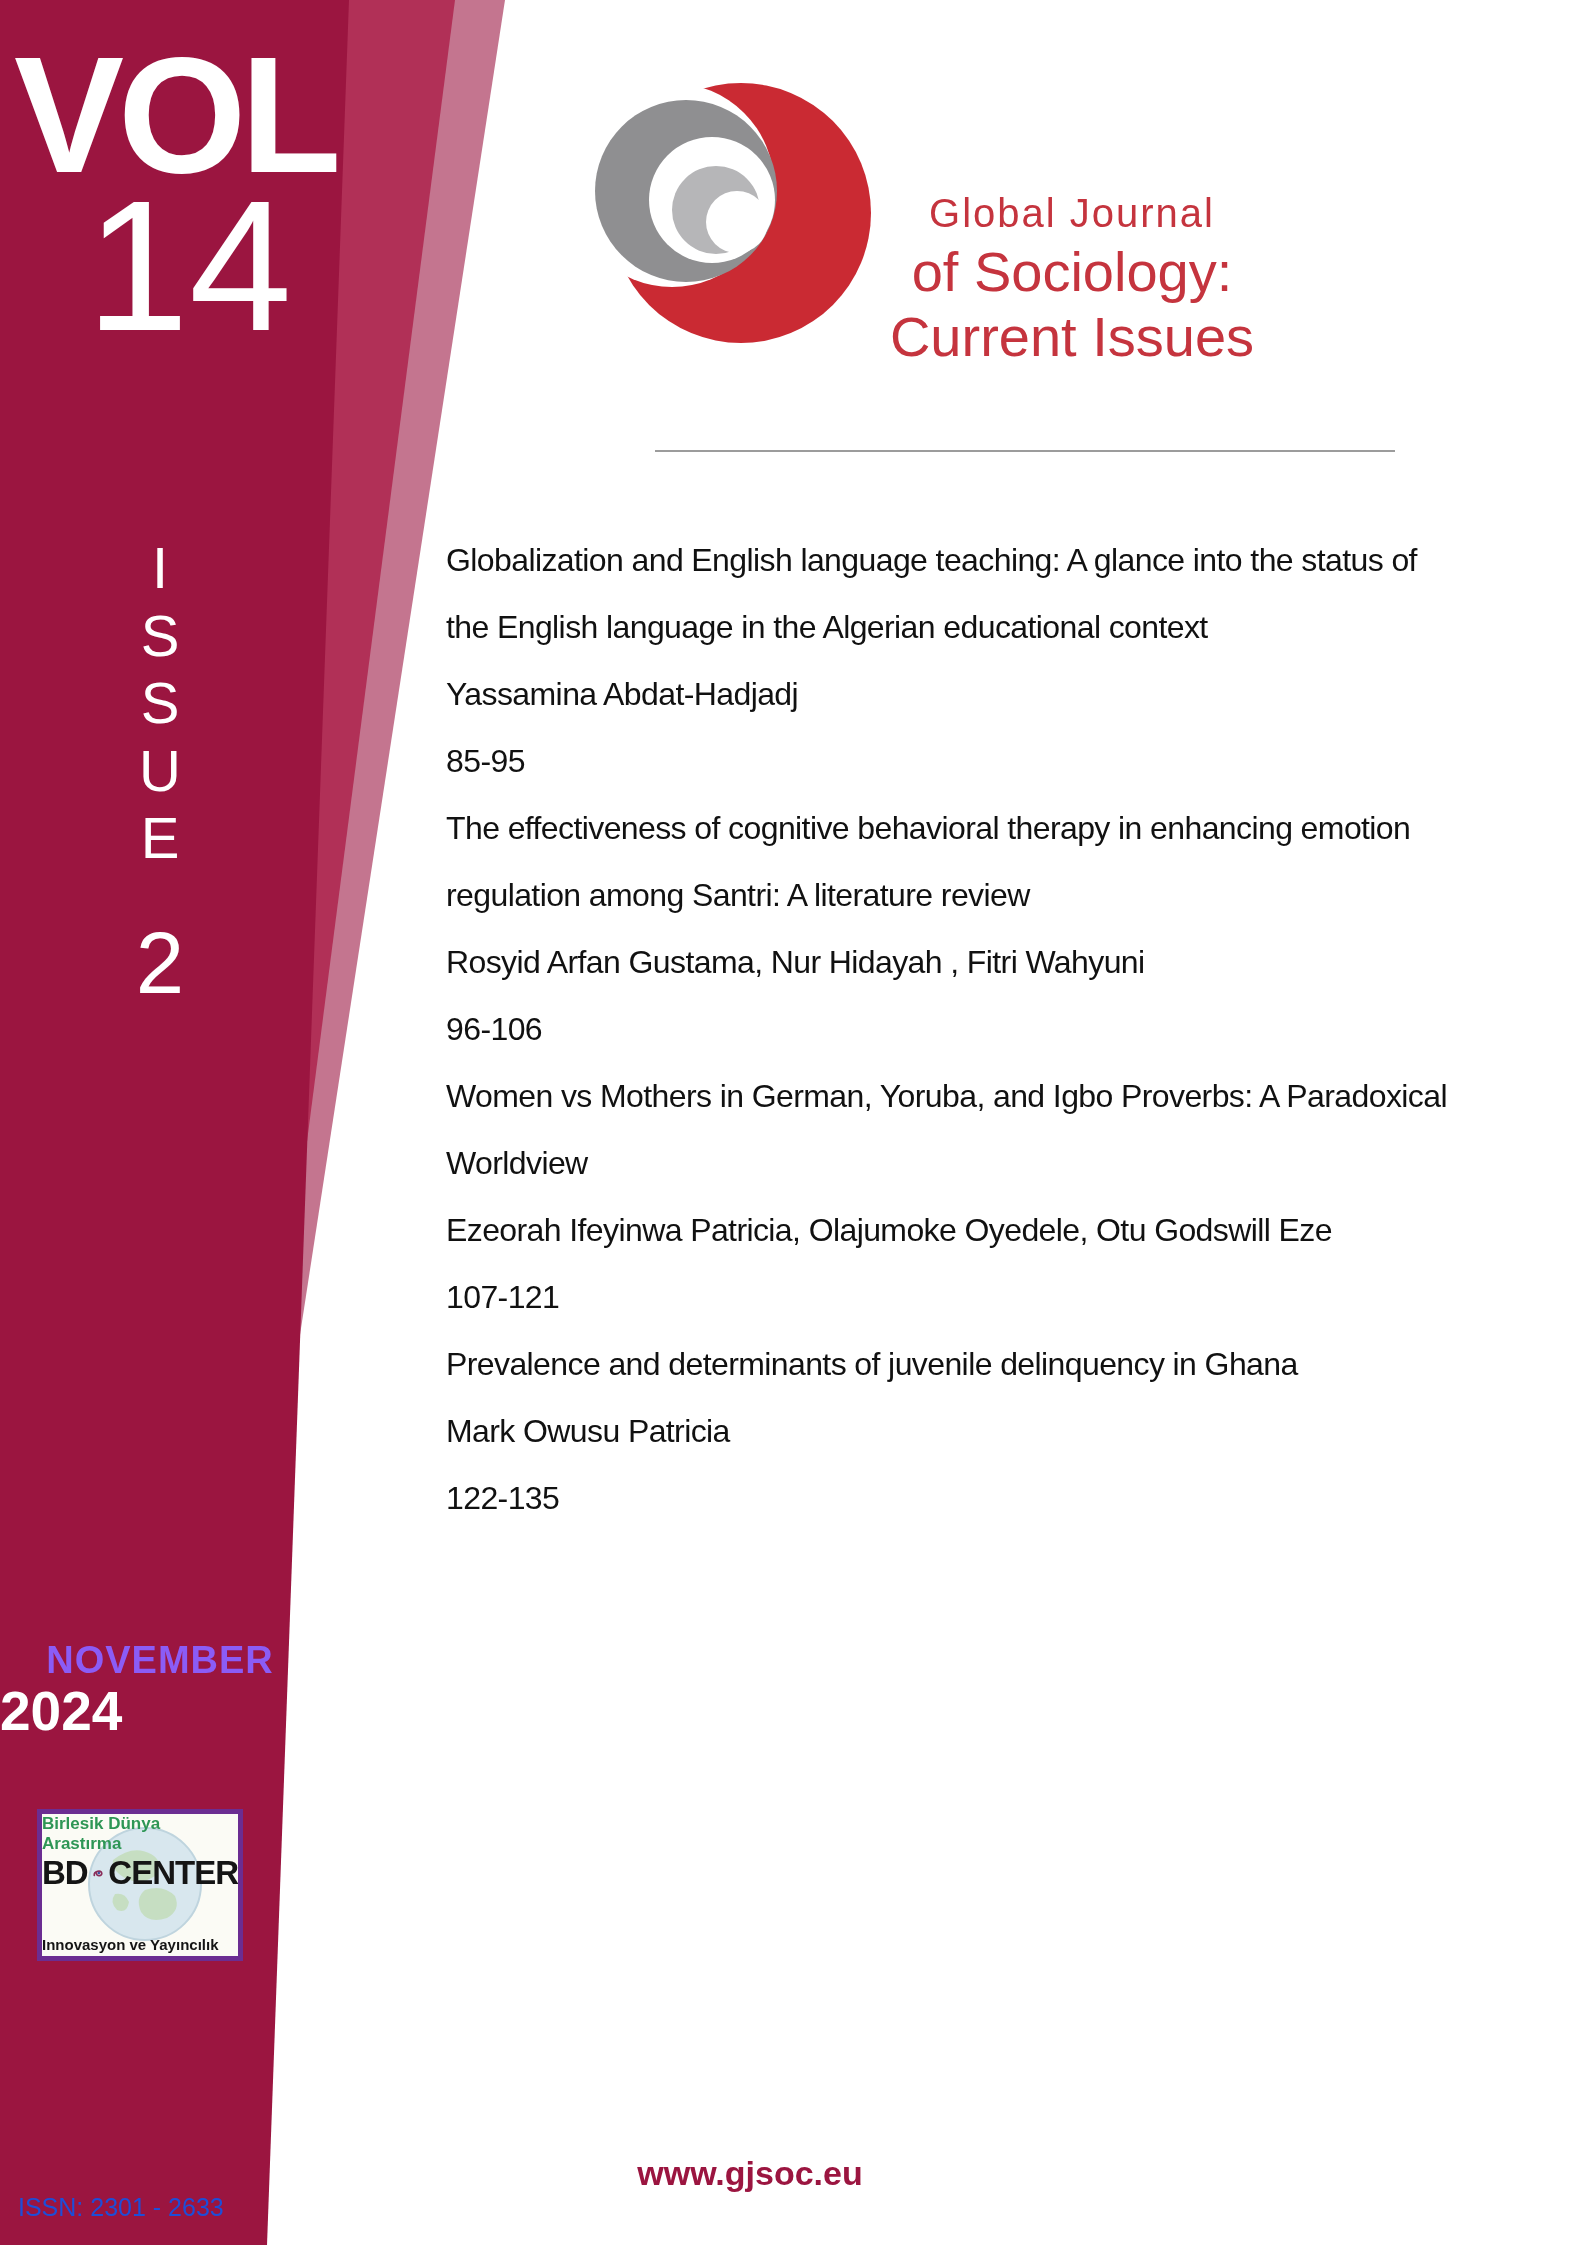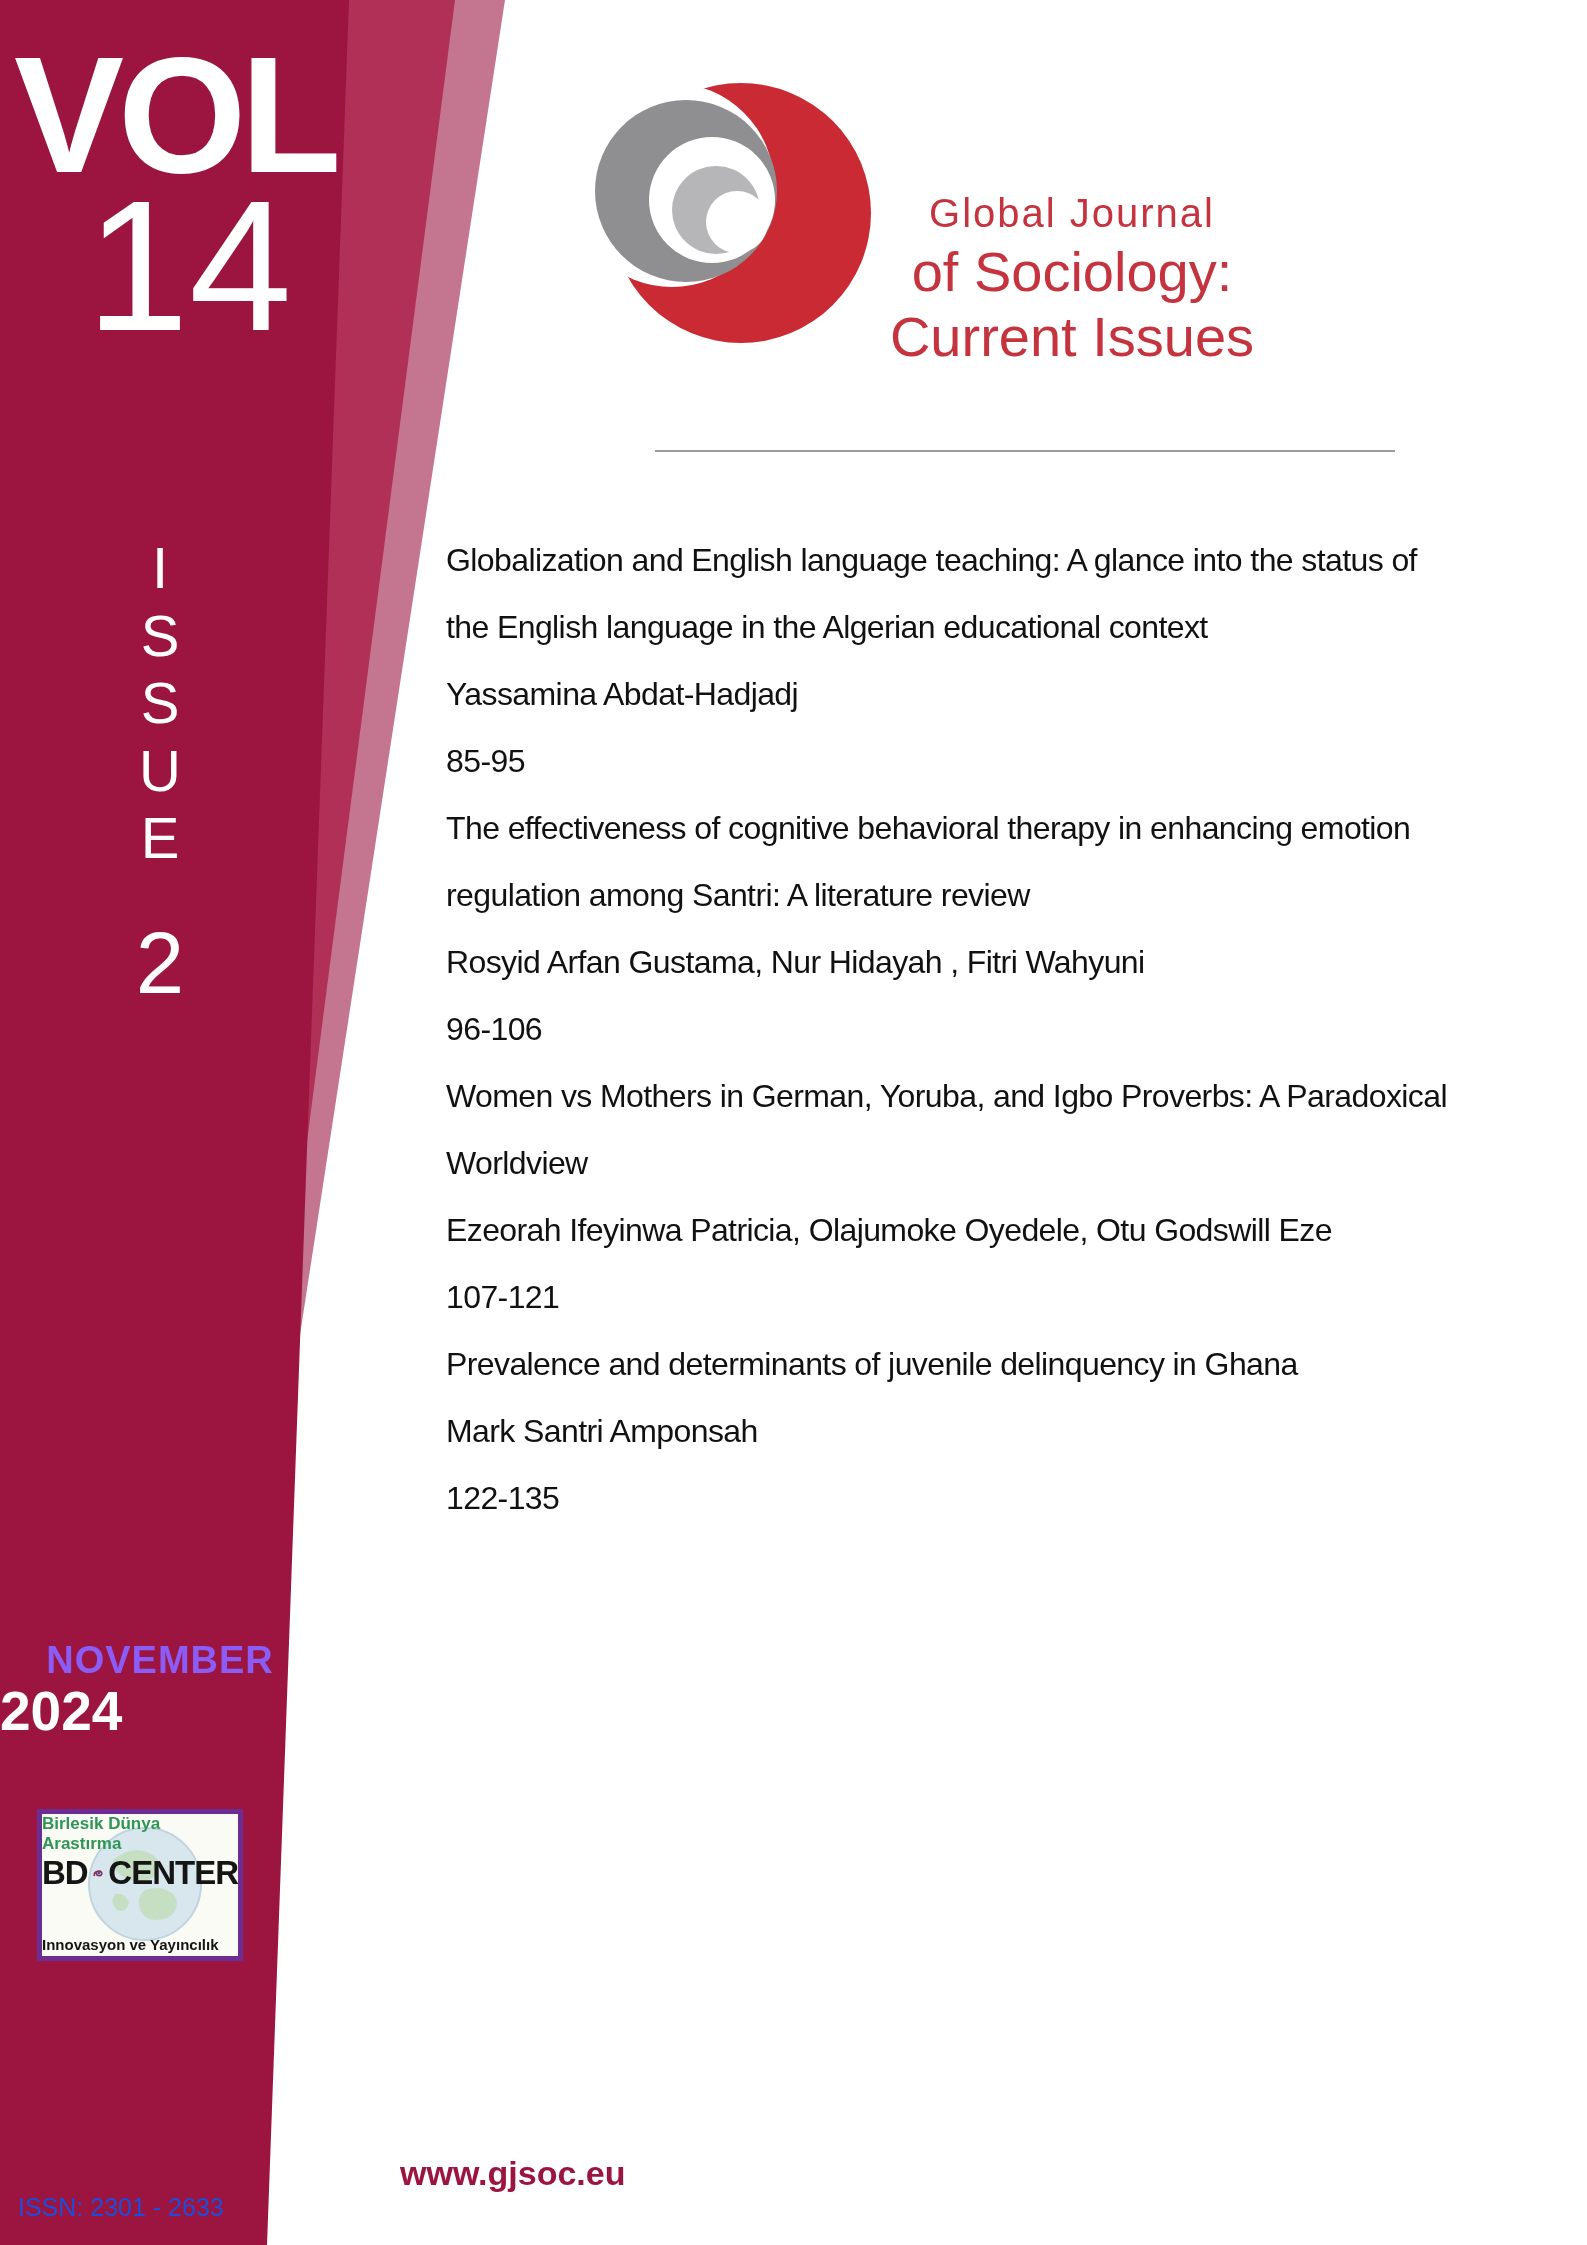--- a/index.html
+++ b/index.html
@@ -40,21 +40,21 @@
   .wordmark{position:absolute;left:822px;top:187px;width:500px;text-align:center;}
   .wm-small{font-size:40px;letter-spacing:2px;line-height:52px;}
   .wm-big{font-size:56px;line-height:65px;}
 
   .divider{position:absolute;left:655px;top:450px;width:740px;height:2px;background:#9C9C9C;}
 
   
   .toc{position:absolute;left:446px;top:527px;width:1120px;color:#111111;
        font-size:32px;letter-spacing:-0.6px;line-height:67px;white-space:nowrap;}
 
-  .site{position:absolute;left:400px;top:2156px;width:700px;
+  .site{position:absolute;left:400px;top:2156px;width:700px;text-align:center;
        font-size:34px;font-weight:bold;line-height:1;cursor:pointer;}
 </style>
 </head>
 <body>
 
 <div id="page">
 
   <svg id="bg-svg" width="1587" height="2245" viewBox="0 0 1587 2245">
     <polygon points="345,0 505,0 290,1400" fill="#C4758F"></polygon>
     <polygon points="345,0 455,0 302,1180" fill="#B13057"></polygon>
@@ -119,19 +119,19 @@
       <div class="toc-line">85-95</div>
       <div class="toc-line">The effectiveness of cognitive behavioral therapy in enhancing emotion</div>
       <div class="toc-line">regulation among Santri: A literature review</div>
       <div class="toc-line">Rosyid Arfan Gustama, Nur Hidayah , Fitri Wahyuni</div>
       <div class="toc-line">96-106</div>
       <div class="toc-line">Women vs Mothers in German, Yoruba, and Igbo Proverbs: A Paradoxical</div>
       <div class="toc-line">Worldview</div>
       <div class="toc-line">Ezeorah Ifeyinwa Patricia, Olajumoke Oyedele, Otu Godswill Eze</div>
       <div class="toc-line">107-121</div>
       <div class="toc-line">Prevalence and determinants of juvenile delinquency in Ghana</div>
-      <div class="toc-line">Mark Santri Amponsah</div>
+      <div class="toc-line">Mark Owusu Patricia</div>
       <div class="toc-line">122-135</div>
     </div>
 
   <div class="site" style="color: rgb(155, 21, 64);">www.gjsoc.eu</div>
 
 </div>
 
 </body></html>

